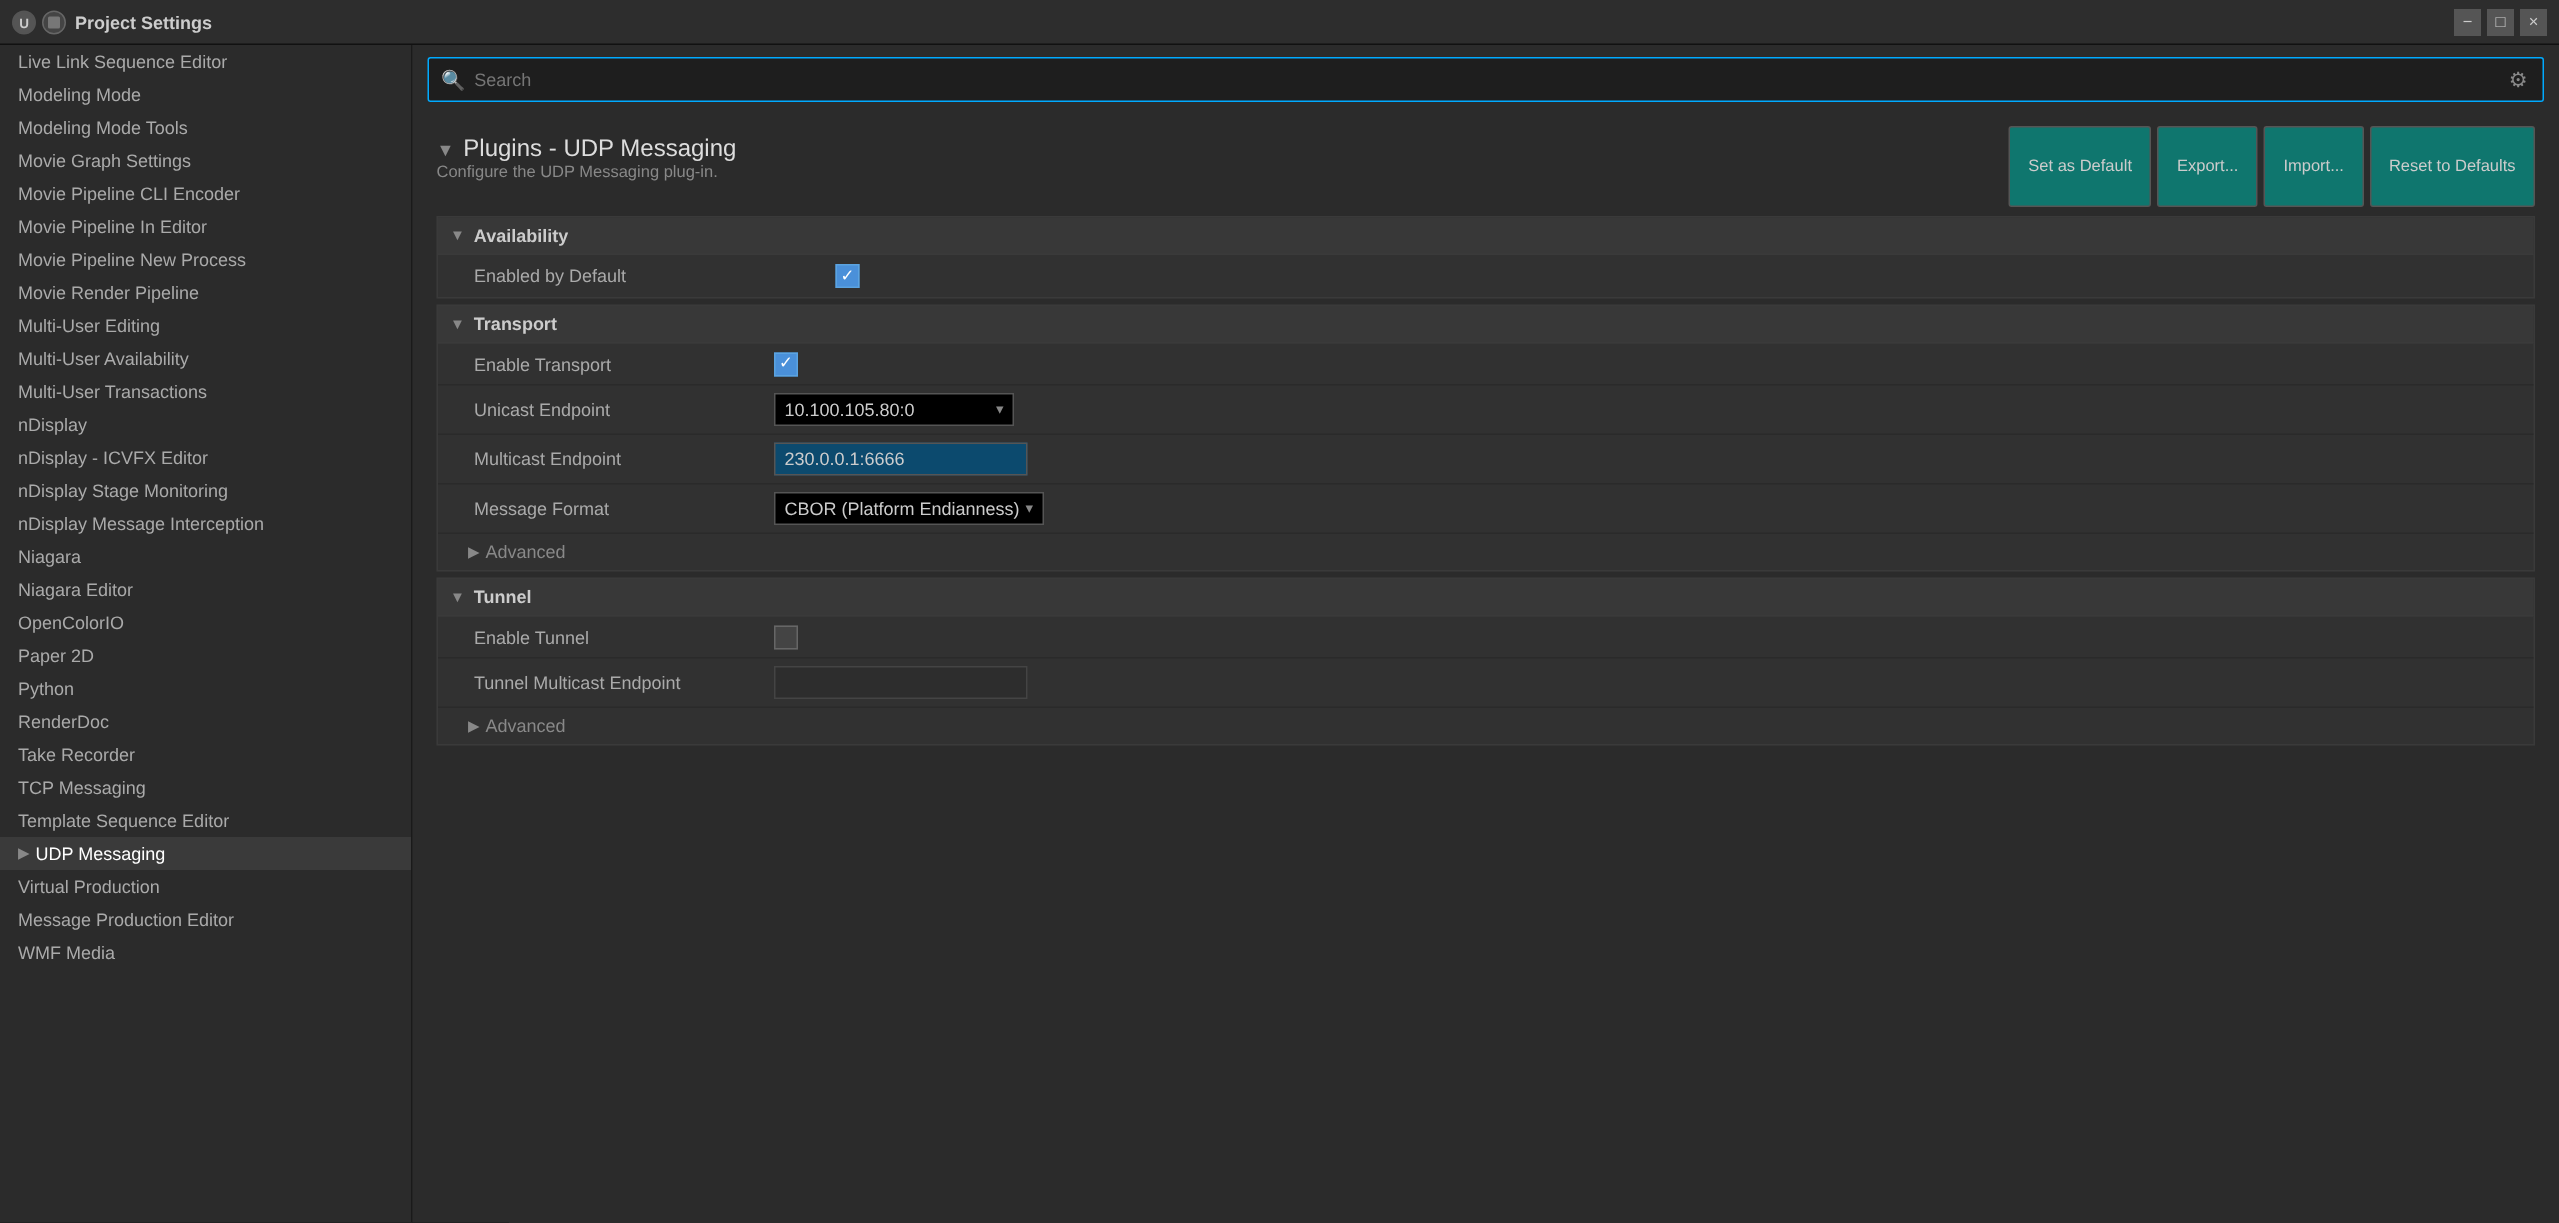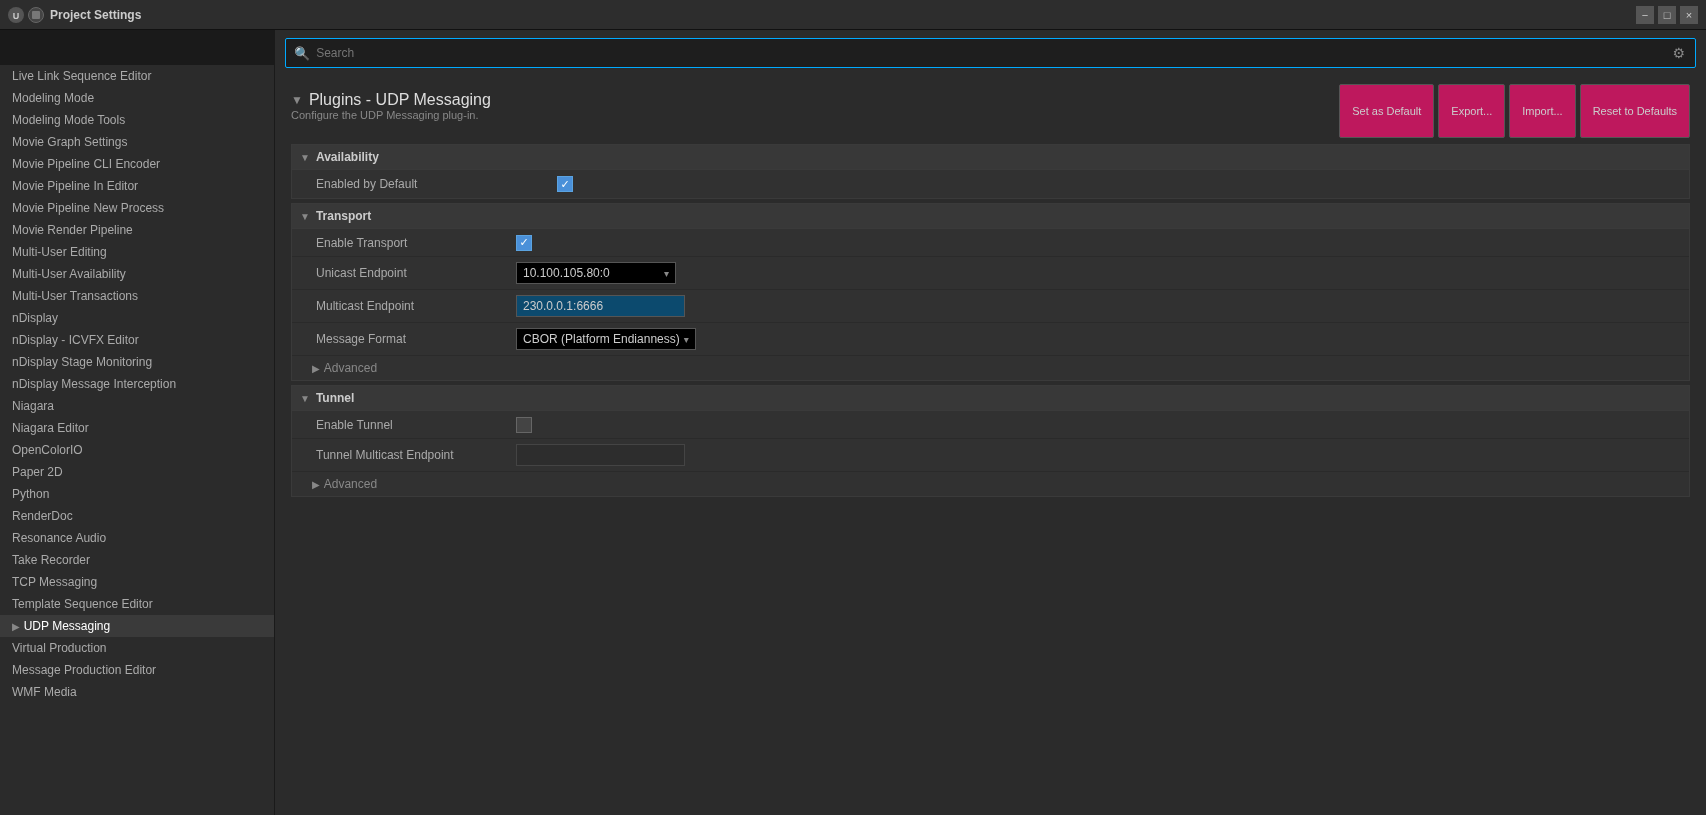--- a/index.html
+++ b/index.html
@@ -62,21 +62,20 @@
       overflow: hidden;
     }
 
     
     .sidebar {
       width: 275px;
       background: #2b2b2b;
       overflow-y: auto;
       flex-shrink: 0;
       border-right: 1px solid #1a1a1a;
-      margin-top: 35px;
     }
     .sidebar::-webkit-scrollbar { width: 6px; }
     .sidebar::-webkit-scrollbar-track { background: #2b2b2b; }
     .sidebar::-webkit-scrollbar-thumb { background: #555; }
 
     .sidebar-item {
       padding: 4px 12px;
       cursor: pointer;
       color: #aaaaaa;
       font-size: 12px;
@@ -172,21 +171,21 @@
       color: #888888;
       margin-bottom: 10px;
     }
 
     .header-buttons {
       display: flex;
       gap: 4px;
     }
     .header-btn {
       padding: 20px 12px;
-      background: #be185d;
+      background: #0f766e;
       border: 1px solid #555;
       color: #ccc;
       font-size: 11px;
       cursor: pointer;
       border-radius: 2px;
     }
 
     
     .section {
       background: #313131;
@@ -393,23 +392,20 @@
     <div class="sidebar-item">
       <span>Paper 2D</span>
     </div>
     <div class="sidebar-item">
       <span>Python</span>
     </div>
     <div class="sidebar-item">
       <span>RenderDoc</span>
     </div>
     <div class="sidebar-item">
-      <span>Resonance Audio</span>
-    </div>
-    <div class="sidebar-item">
       <span>Take Recorder</span>
     </div>
     <div class="sidebar-item">
       <span>TCP Messaging</span>
     </div>
     <div class="sidebar-item">
       <span>Template Sequence Editor</span>
     </div>
     <div class="sidebar-item active">
       <span class="arrow">▶</span>

